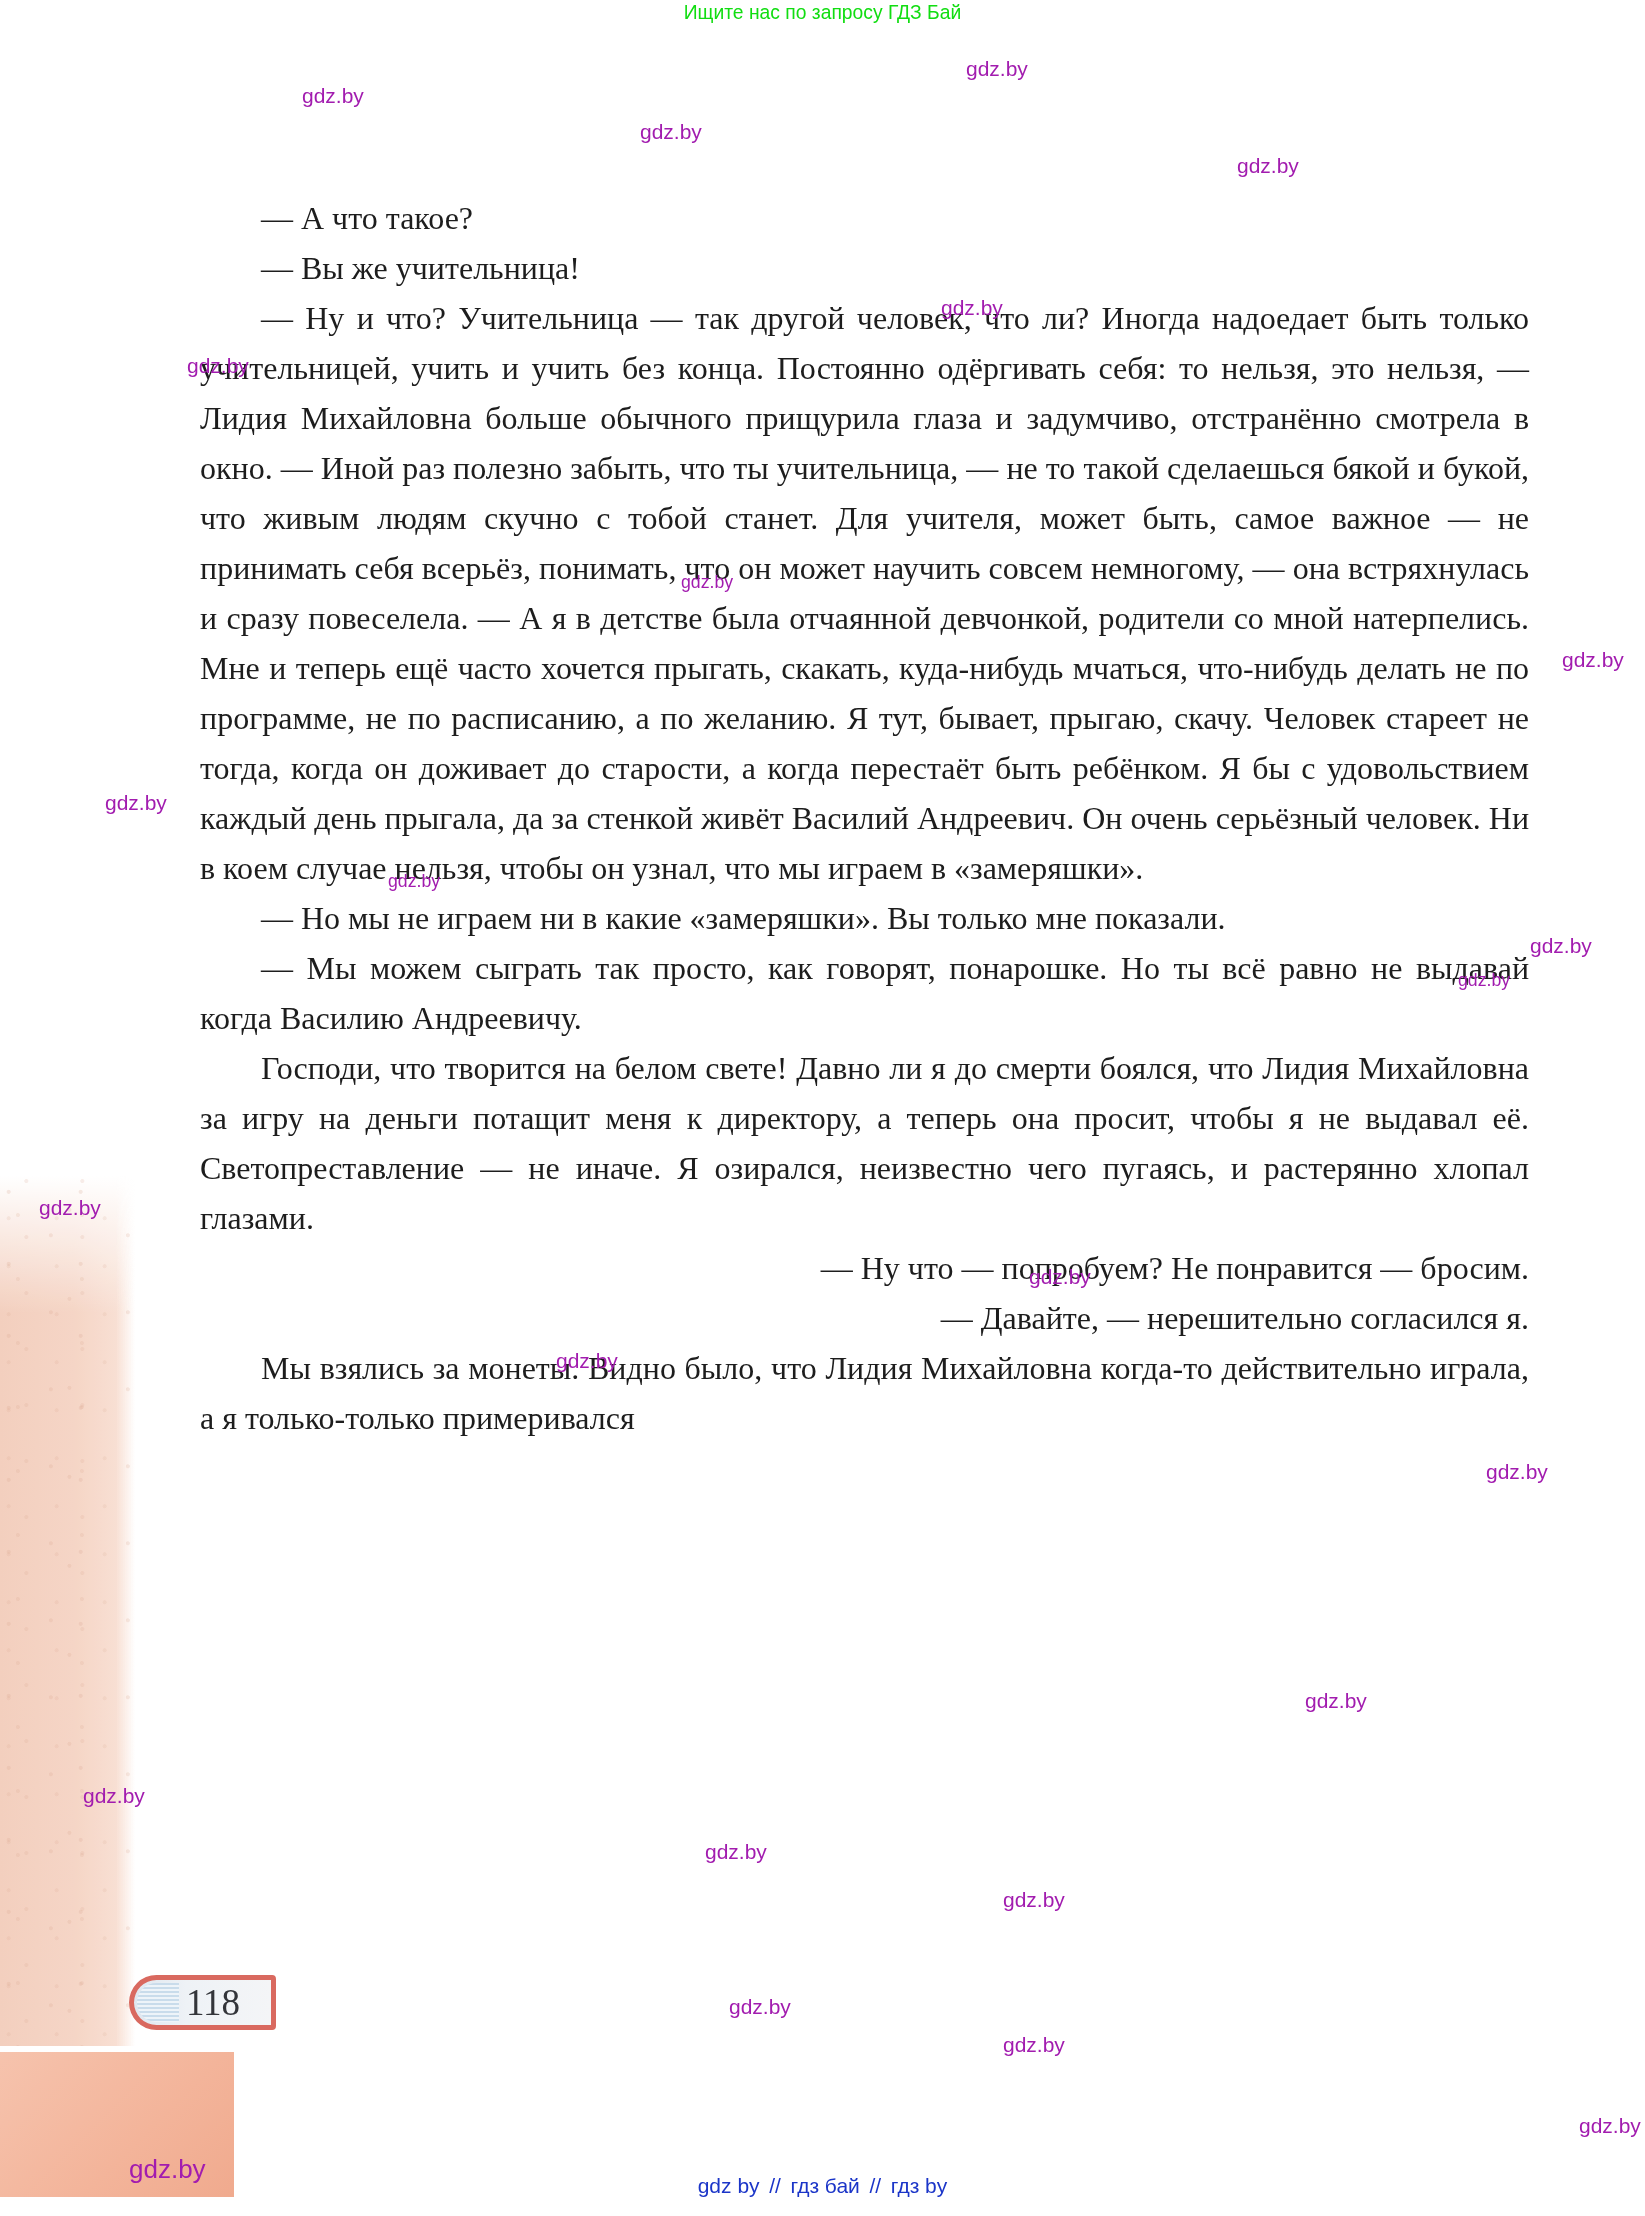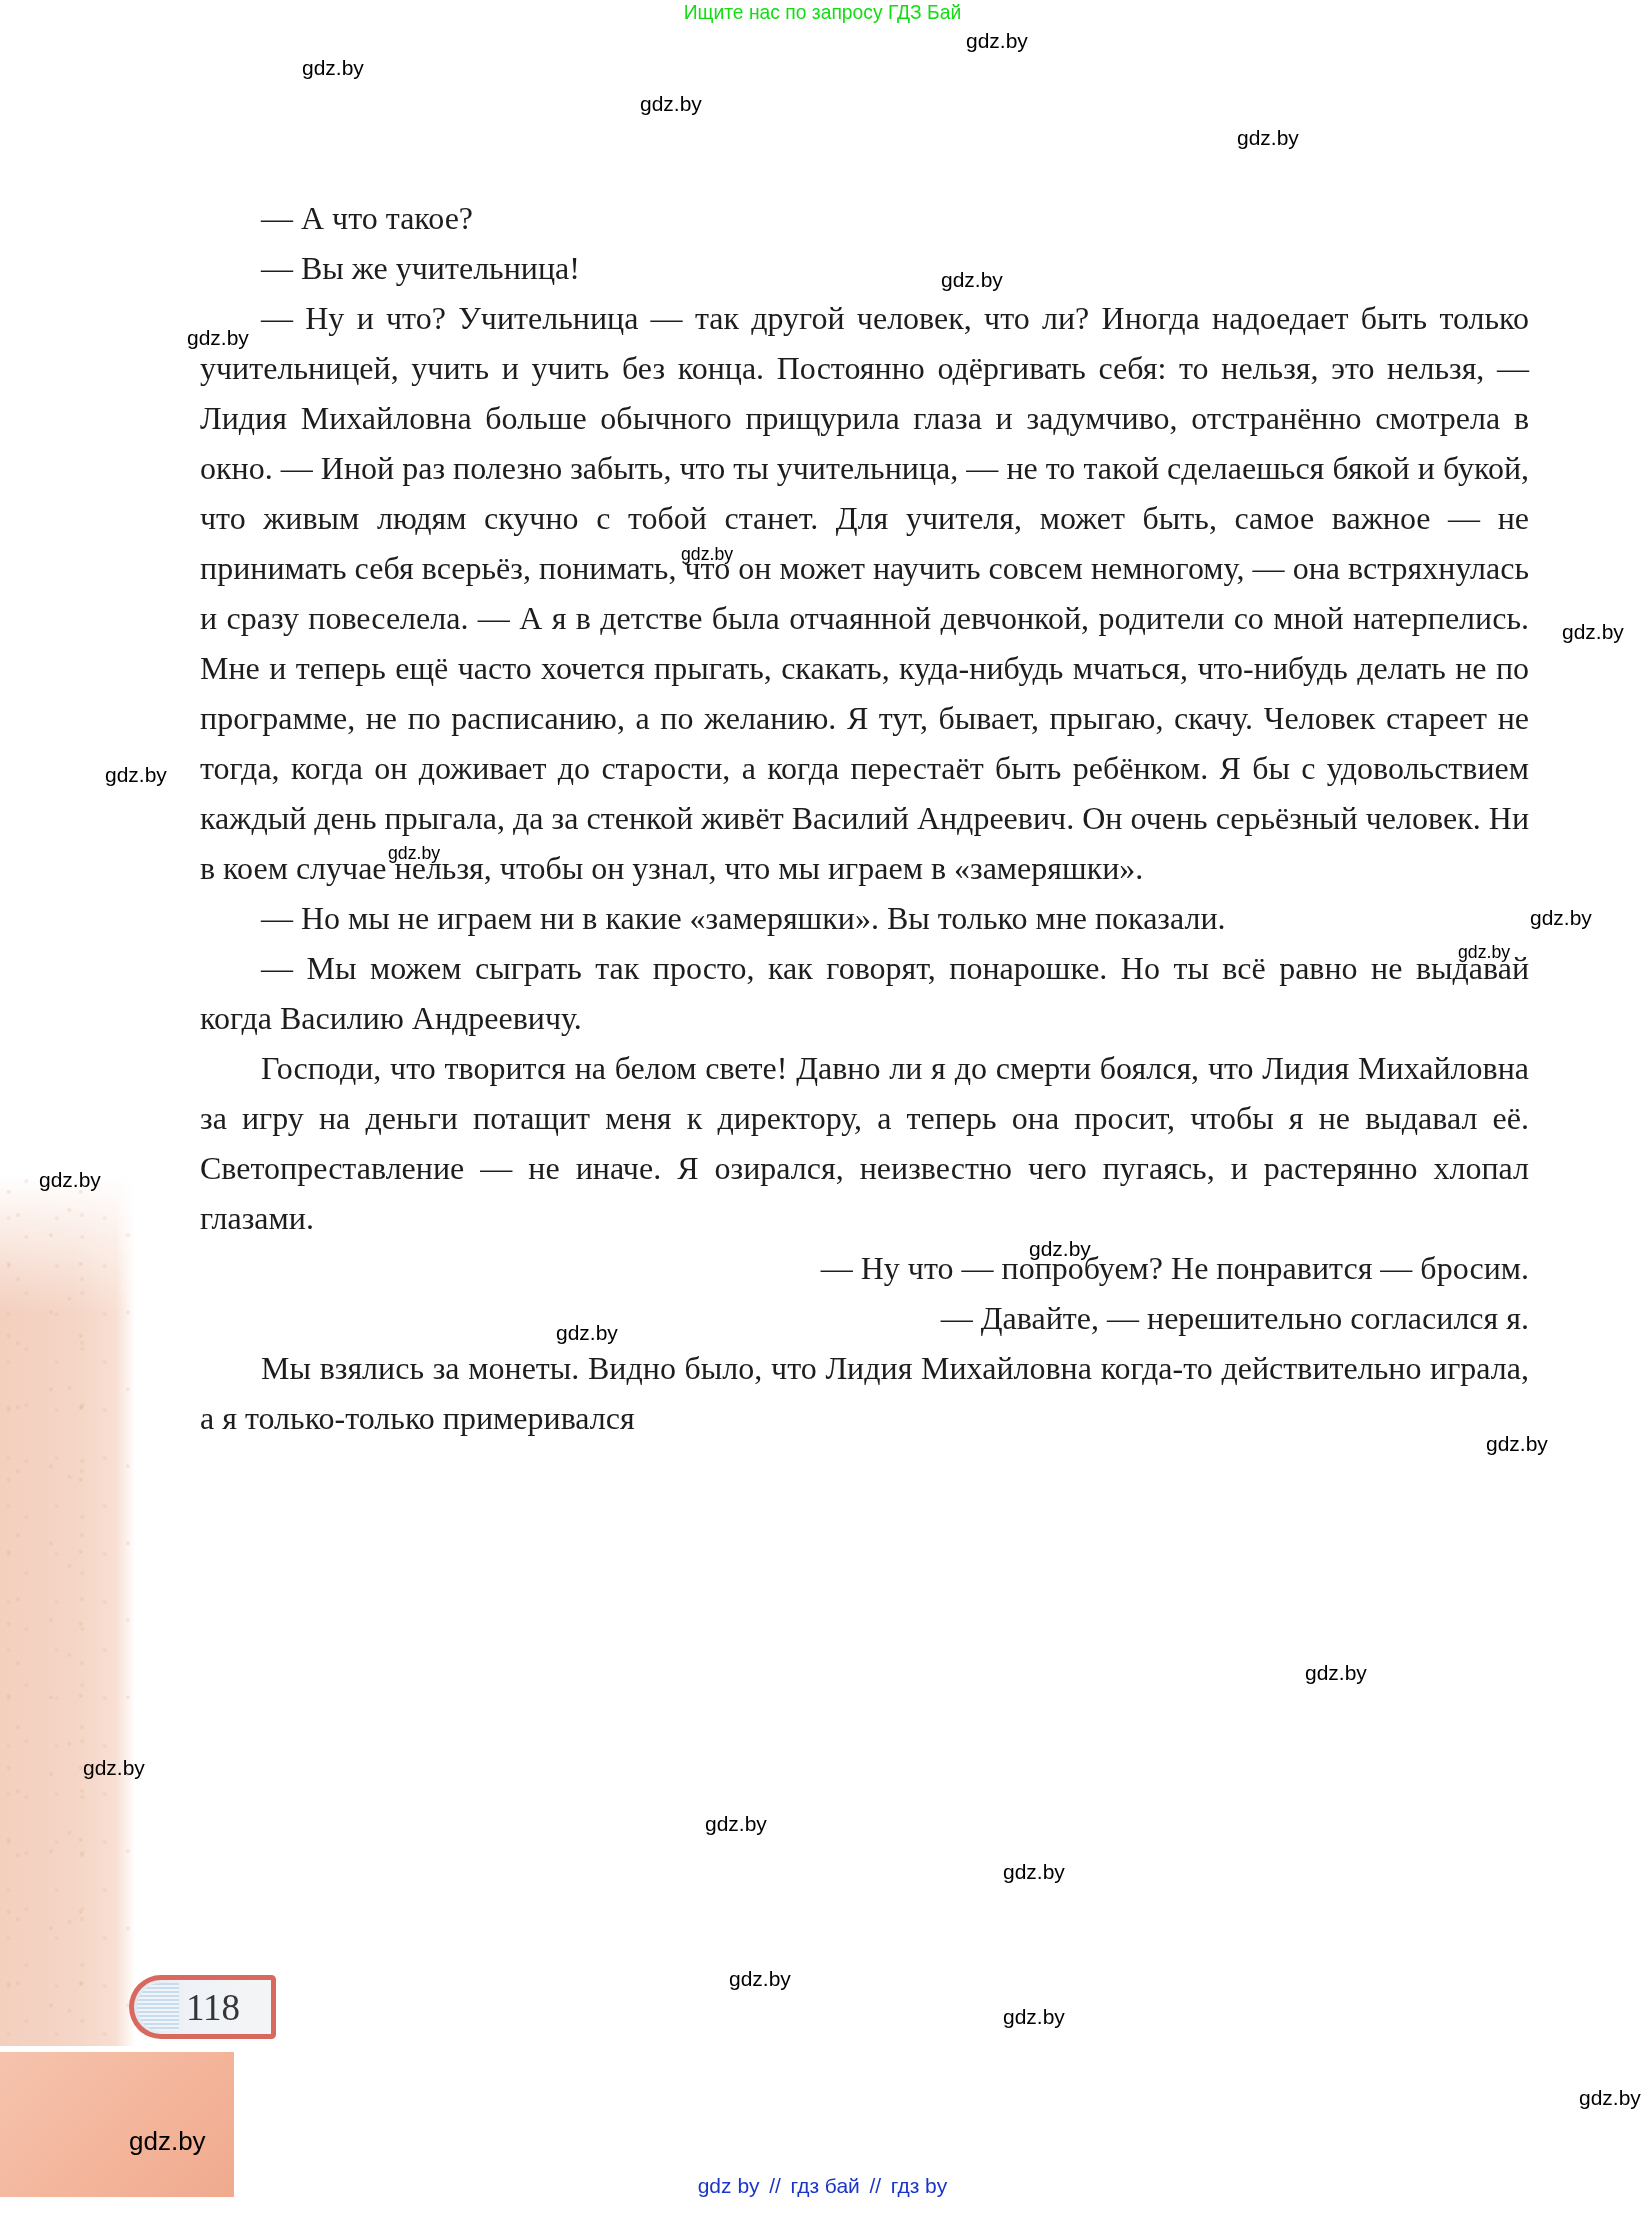--- a/index.html
+++ b/index.html
@@ -72,21 +72,21 @@
     height: 6.4px;
     background: #ffffff;
   }
 
   
   #page-number-badge {
     position: absolute;
     left: 129px;
     top: 1975px;
     width: 147px;
-    height: 64px;
+    height: 55px;
     border: 5.6px solid #d9695f;
     border-radius: 34px 4.8px 4.8px 34px;
     background: linear-gradient(to right, #dfe7ef 0%, #eef2f6 38%, #f4f5f7 100%);
     box-sizing: border-box;
     display: flex;
     align-items: center;
     justify-content: center;
   }
   #page-number-badge::before {
     content: "";
@@ -123,23 +123,24 @@
     text-indent: 61px;
     text-align: justify;
     hyphens: manual;
   }
   .para.nojust { text-align: right; }
 
   
   .watermark {
     position: absolute;
     font-family: "Liberation Sans", "DejaVu Sans", sans-serif;
-    color: #000000;
+    color: #a21caf;
     white-space: nowrap;
     pointer-events: none;
+    margin-top: 28px;
   }
 
   
   #bottom-links {
     position: absolute;
     left: 0;
     top: 2174px;
     width: 100%;
     text-align: center;
     font-family: "Liberation Sans", "DejaVu Sans", sans-serif;

